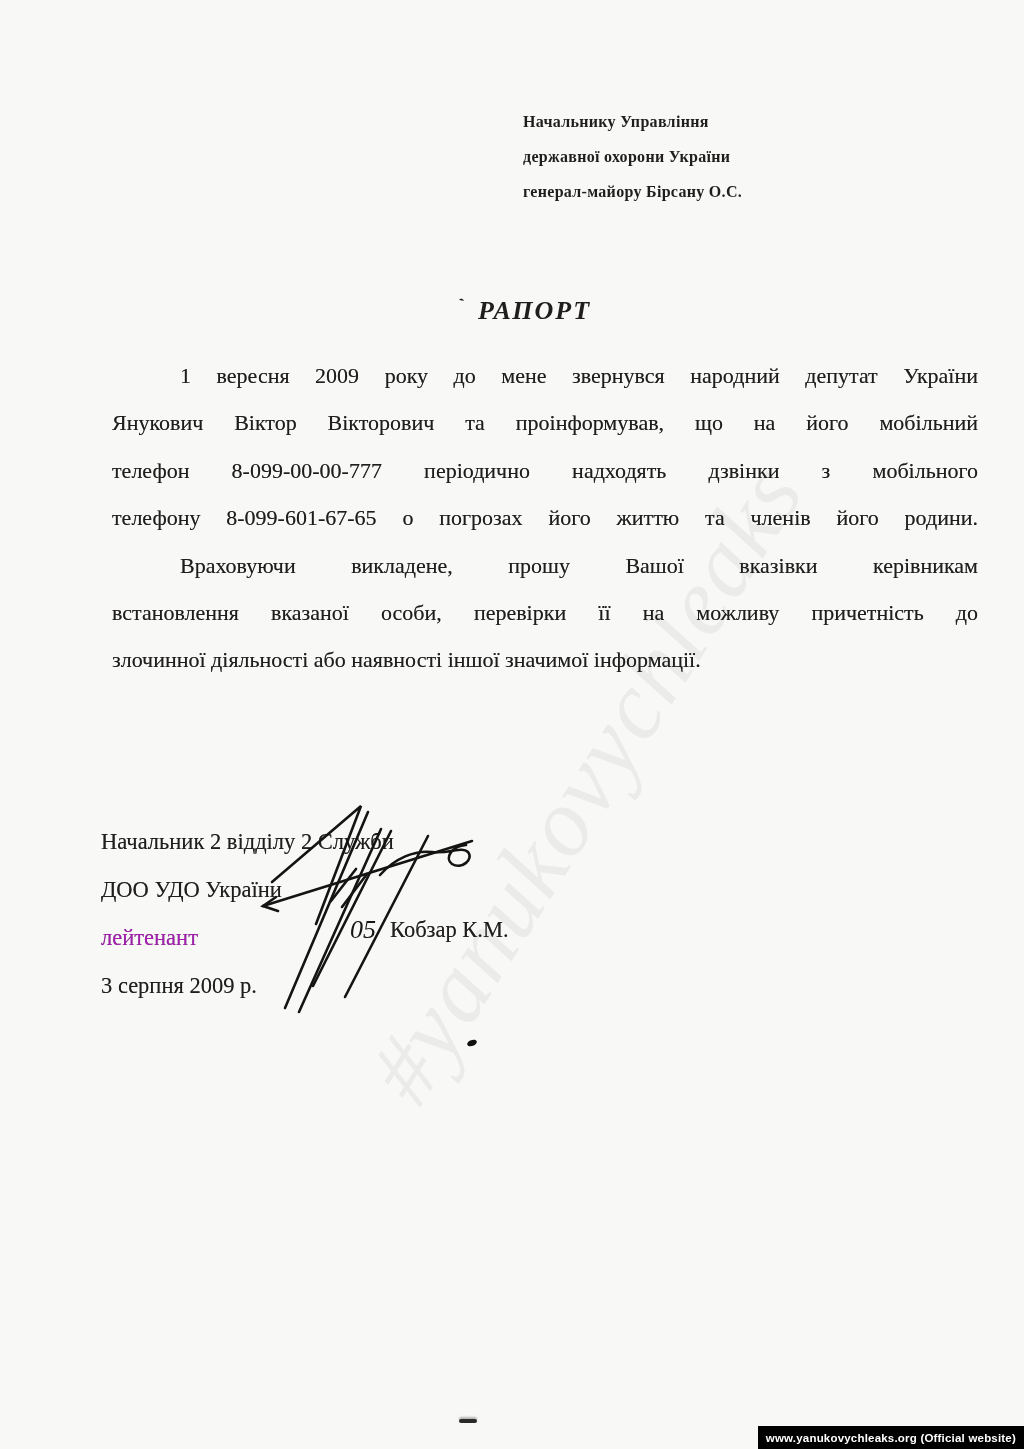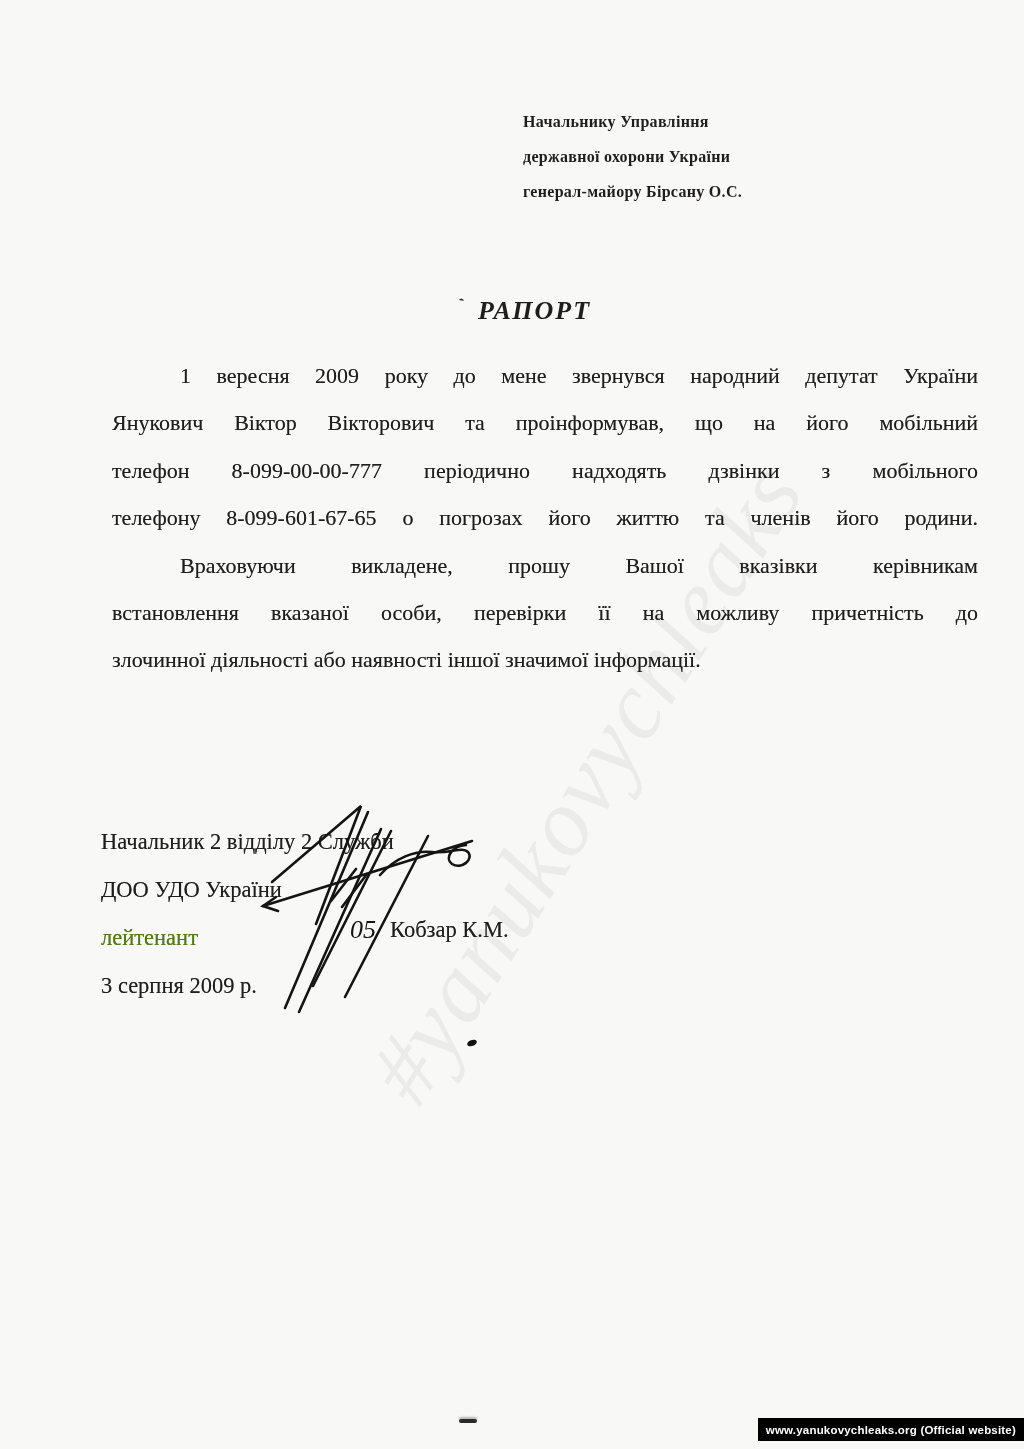--- a/index.html
+++ b/index.html
@@ -57,38 +57,38 @@
   .line.indent{text-indent:68px;}
   .line.noj{text-align:center;text-align-last:left;}
   
   .sig-block{
     position:absolute;left:101px;top:818px;
     font-size:22.5px;line-height:48px;
     text-shadow:0 0 .6px rgba(30,30,28,.5);
   }
   .sig-row{white-space:nowrap;}
   .sig-name{position:absolute;left:289px;top:88px;white-space:nowrap;}
-  .rank-dim{color:#4d7c0f;}
+  .rank-dim{color:#a21caf;}
   
   .signature-svg{position:absolute;left:250px;top:770px;}
   
   .ink-speck{
     position:absolute;left:467px;top:1040px;
     width:10px;height:6px;border-radius:50%;
     background:#111;transform:rotate(-20deg);
   }
   .page-dash{
     position:absolute;left:459px;top:1419px;
     width:18px;height:4px;border-radius:2px;
     background:#2a2a28;
     box-shadow:0 -2px 2px rgba(120,120,120,.5);
   }
   
   .source-label{
-    position:absolute;right:0;bottom:8px;
+    position:absolute;right:0;bottom:0;
     height:23px;min-width:206px;
     background:#000;
     color:#fff;
     font-family:"Liberation Sans","DejaVu Sans",sans-serif;
     font-size:11.5px;font-weight:bold;
     display:flex;align-items:center;justify-content:center;
     padding:0 8px;box-sizing:border-box;
     letter-spacing:.2px;
   }
 </style>

